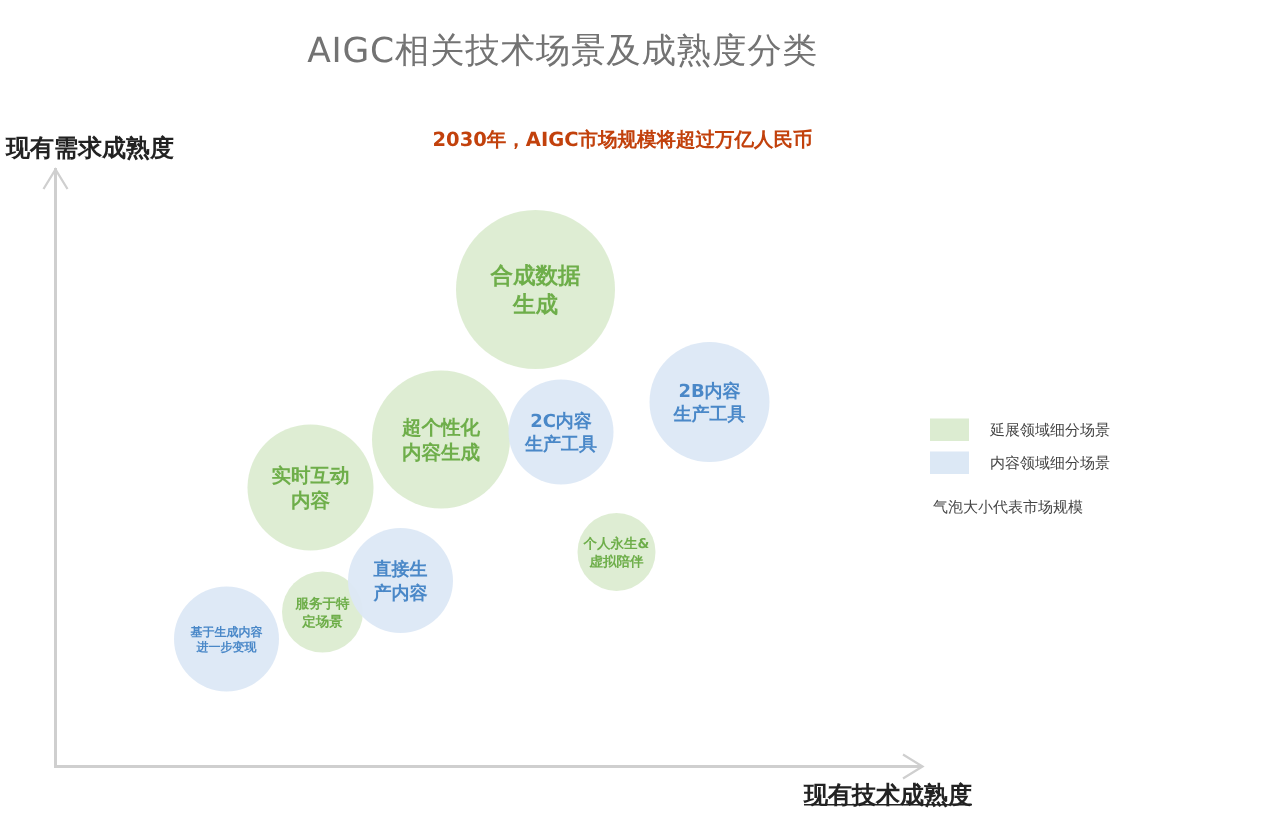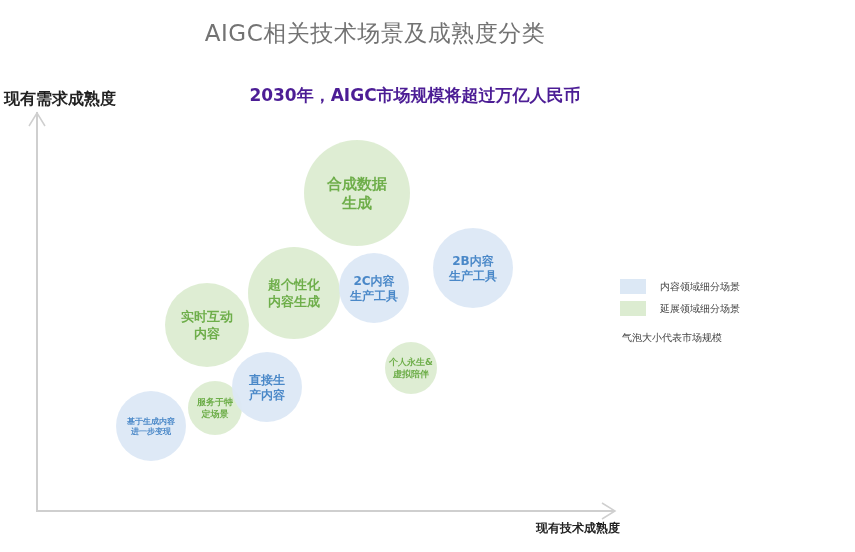--- a/index.html
+++ b/index.html
@@ -1,23 +1,23 @@
 <!DOCTYPE html>
 <html><head>
 <meta charset="utf-8">
 <style>
   html, body { margin: 0; padding: 0; background: #ffffff; }
   body { width: 855px; height: 552px; position: relative; overflow: hidden;
          font-family: "DejaVu Sans", "Liberation Sans", sans-serif; }
   .title { position: absolute; left: 0; top: 18px; width: 750px; text-align: center;
            font-size: 23px; color: #737373; letter-spacing: 0.5px; }
   .subtitle { position: absolute; left: 150px; top: 84px; width: 530px; text-align: center;
-              font-size: 17px; font-weight: bold; color: #4c1d95; }
+              font-size: 13px; font-weight: bold; color: #c2410c; }
   .ylabel { position: absolute; left: 4px; top: 89px; font-size: 16px; font-weight: bold; color: #222; }
-  .xlabel { position: absolute; left: 536px; top: 520px; font-size: 12px; font-weight: bold; color: #222; }
+  .xlabel { position: absolute; left: 536px; top: 520px; font-size: 16px; font-weight: bold; color: #222; text-decoration: underline; }
   svg.plot { position: absolute; left: 0; top: 0; }
   .bubble-label { font-weight: bold; }
   .legend { position: absolute; left: 620px; top: 278px; }
   .legend-row { display: flex; align-items: center; height: 17px; margin-bottom: 5px; }
   .swatch { width: 26px; height: 15px; margin-right: 14px; }
   .legend-text { font-size: 10px; color: #444; }
   .legend-note { font-size: 10px; color: #444; margin-left: 2px; margin-top: 14px; }
 </style>
 </head>
 <body>
@@ -80,21 +80,21 @@
       <g>
         <circle cx="151" cy="426" r="35" fill="#dce8f5" opacity="0.95"></circle>
         <text x="151" y="423.68" text-anchor="middle" font-size="8" fill="#4a88c8" class="bubble-label">基于生成内容</text>
         <text x="151" y="434.08" text-anchor="middle" font-size="8" fill="#4a88c8" class="bubble-label">进一步变现</text>
       </g>
     </g>
 </svg>
 
 <div class="legend">
   <div class="legend-row">
+    <div class="swatch" style="background:#dcecd1"></div>
+    <span class="legend-text">延展领域细分场景</span>
+  </div>
+  <div class="legend-row">
     <div class="swatch" style="background:#dce8f5"></div>
     <span class="legend-text">内容领域细分场景</span>
-  </div>
-  <div class="legend-row">
-    <div class="swatch" style="background:#dcecd1"></div>
-    <span class="legend-text">延展领域细分场景</span>
   </div>
   <div class="legend-note">气泡大小代表市场规模</div>
 </div>
 
 </body></html>

